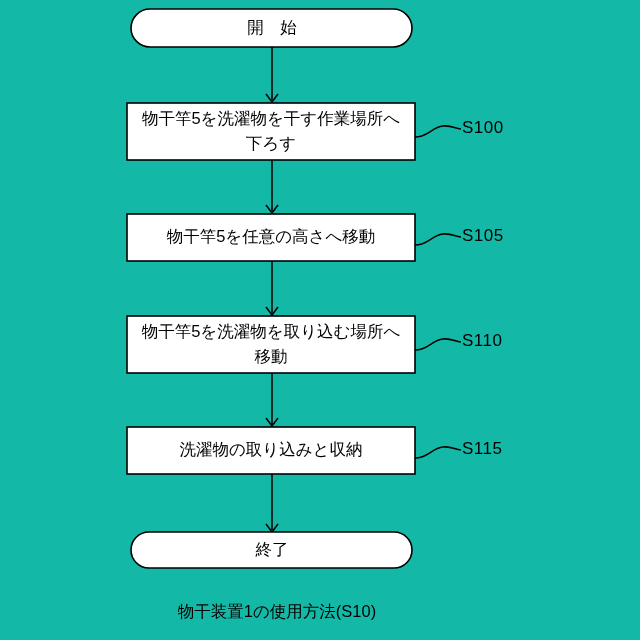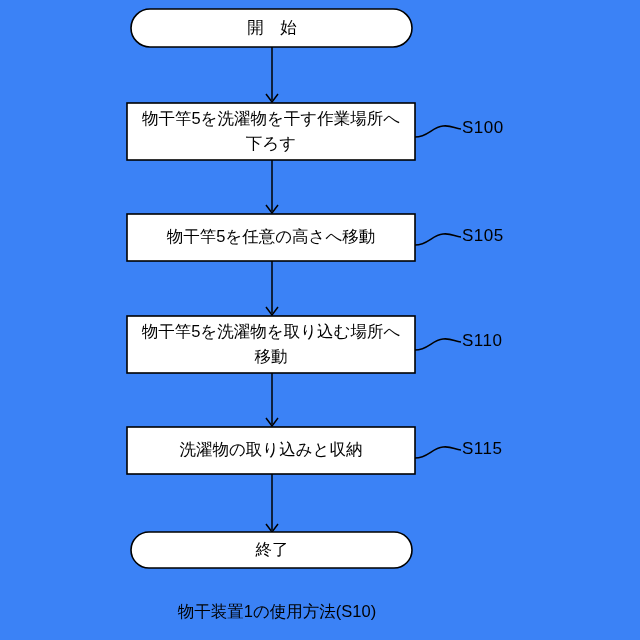--- a/index.html
+++ b/index.html
@@ -4,21 +4,21 @@
 <style>
   html, body {
     margin: 0;
     padding: 0;
     background: #ffffff;
   }
   #page {
     position: relative;
     width: 640px;
     height: 640px;
-    background: #3b82f6;
+    background: #14b8a6;
     overflow: hidden;
     font-family: "Liberation Sans", "DejaVu Sans", sans-serif;
   }
   #flow-svg {
     position: absolute;
     left: 0;
     top: 0;
     width: 640px;
     height: 640px;
   }

